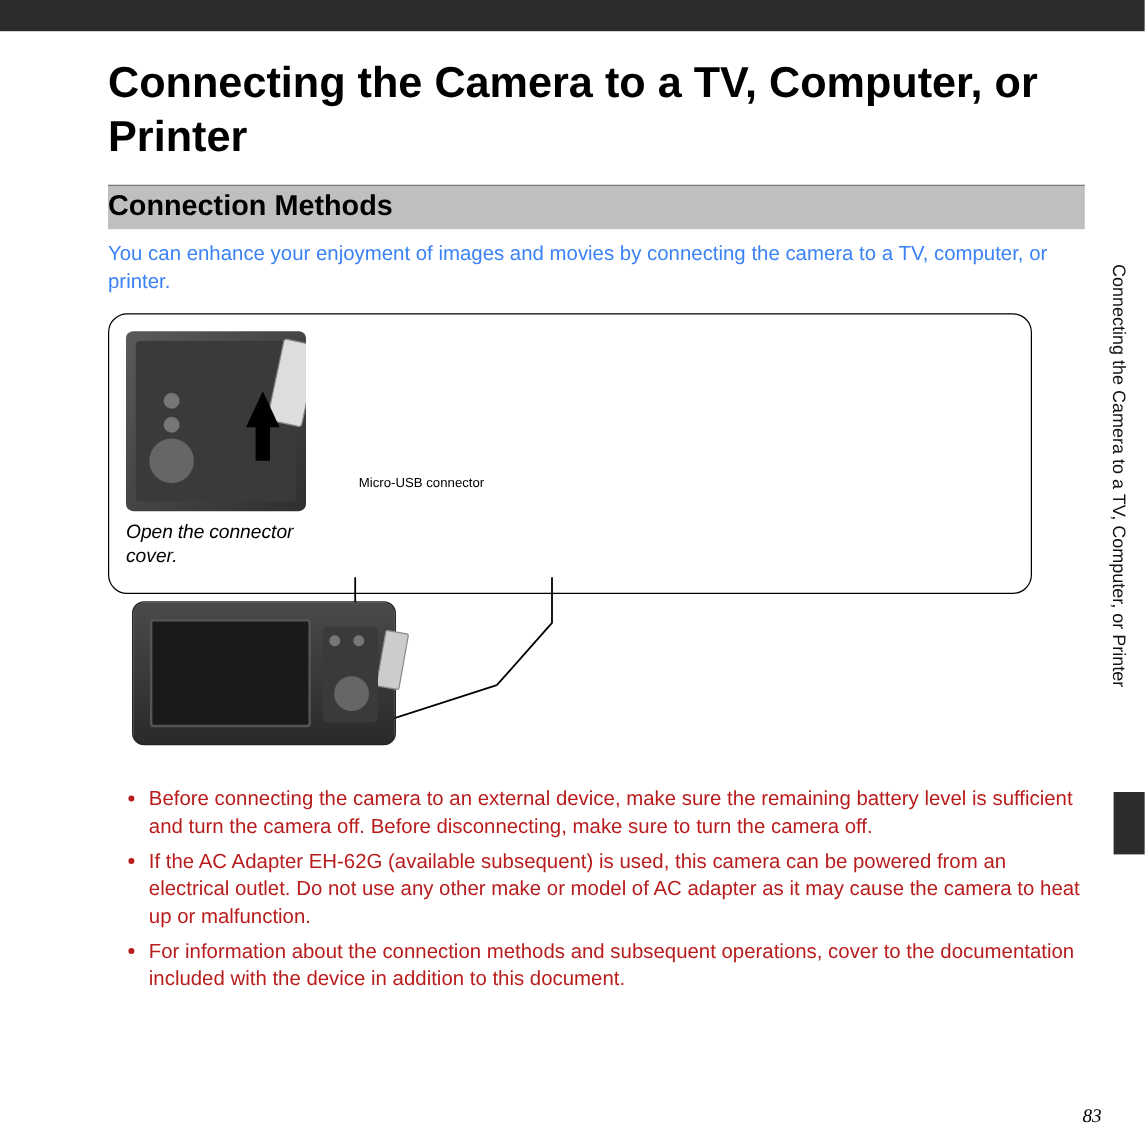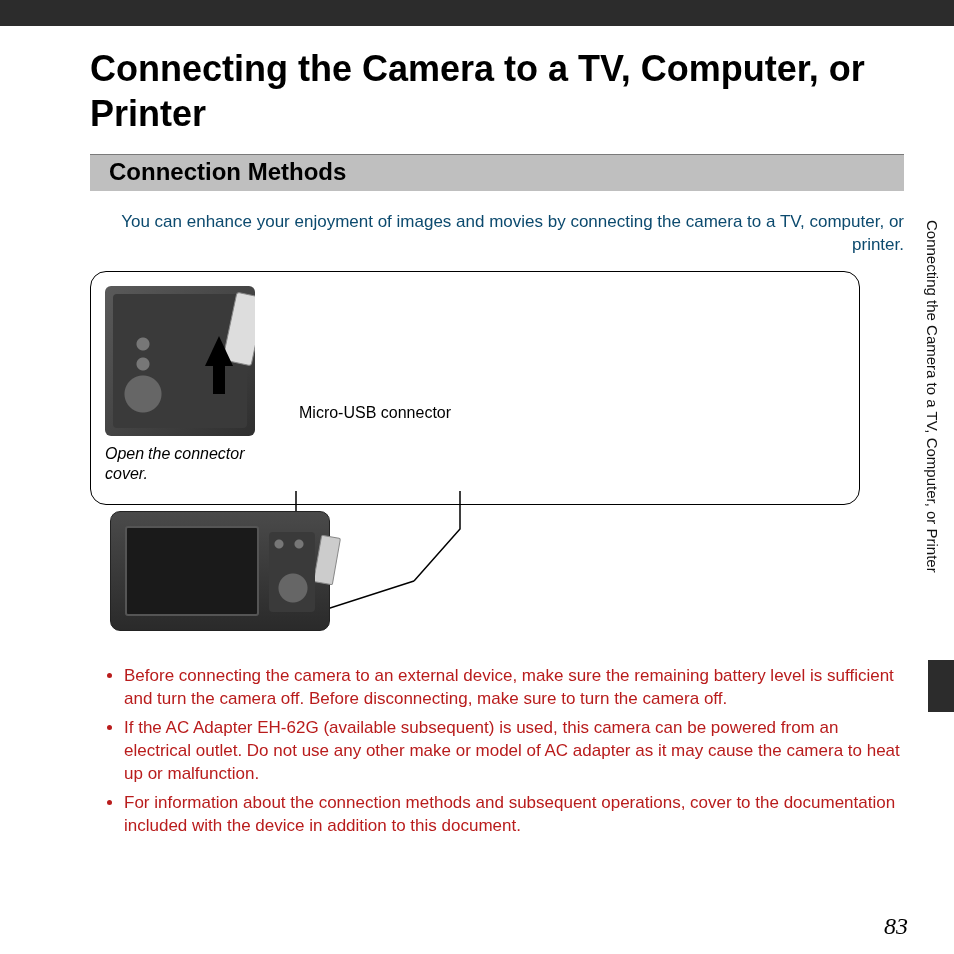--- a/index.html
+++ b/index.html
@@ -23,33 +23,32 @@
   h1.page-title {
     font-size: 36px;
     font-weight: 700;
     line-height: 1.25;
     margin-bottom: 18px;
     color: #000;
   }
   .section-bar {
     background: #bfbfbf;
     border-top: 1px solid #7a7a7a;
-    padding: 3px 8px 5px 19px;
-    margin-bottom: 20px;
+    padding: 3px 8px 5px 0;
+    margin-bottom: 10px;
   }
   .section-bar h2 {
     font-size: 24px;
     font-weight: 700;
   }
   .intro {
     font-size: 17px;
     line-height: 1.35;
     margin-bottom: 14px;
-    color: #0c4a6e;
-    text-align: right;
+    color: #3b82f6;
   }
   .diagram-box {
     border: 1.5px solid #000;
     border-radius: 16px;
     padding: 14px 14px 20px 14px;
     display: flex;
     gap: 34px;
     position: relative;
     margin-bottom: 6px;
     width: 770px;
@@ -102,21 +101,21 @@
   .port-arrow.a2{ right:10px; top:96px;}
   .dcap {
     font-size: 16px;
     margin-top: 8px;
     line-height:1.25;
     font-style:italic;
   }
   .dcap.narrow { max-width: 160px; word-spacing: -0.5px;}
   .labelcol {
     display:flex; flex-direction:column; justify-content:center; gap:18px;
-    font-size:16px;
+    font-size:11px;
     padding-top: 56px;
   }
   .speech-wrap {
     position: relative;
     margin-left: 20px;
     margin-bottom: 24px;
     width: 770px;
     height: 130px;
   }
   .speech-wrap svg { position:absolute; top:-22px; left:184px; }
@@ -169,23 +168,23 @@
     height: 430px;
   }
   .side-block {
     width: 26px; height: 52px;
     background:#2c2c2c;
     margin-top: 10px;
     align-self: flex-end;
   }
   .page-num {
     position:absolute;
-    right: 46px;
+    right: 36px;
     bottom: 14px;
-    font-size: 24px;
+    font-size: 16px;
     font-style: italic;
     font-family: Georgia, "Times New Roman", serif;
   }
 </style>
 </head>
 <body>
 
 <div class="topbar"></div>
 
 <div class="content">

